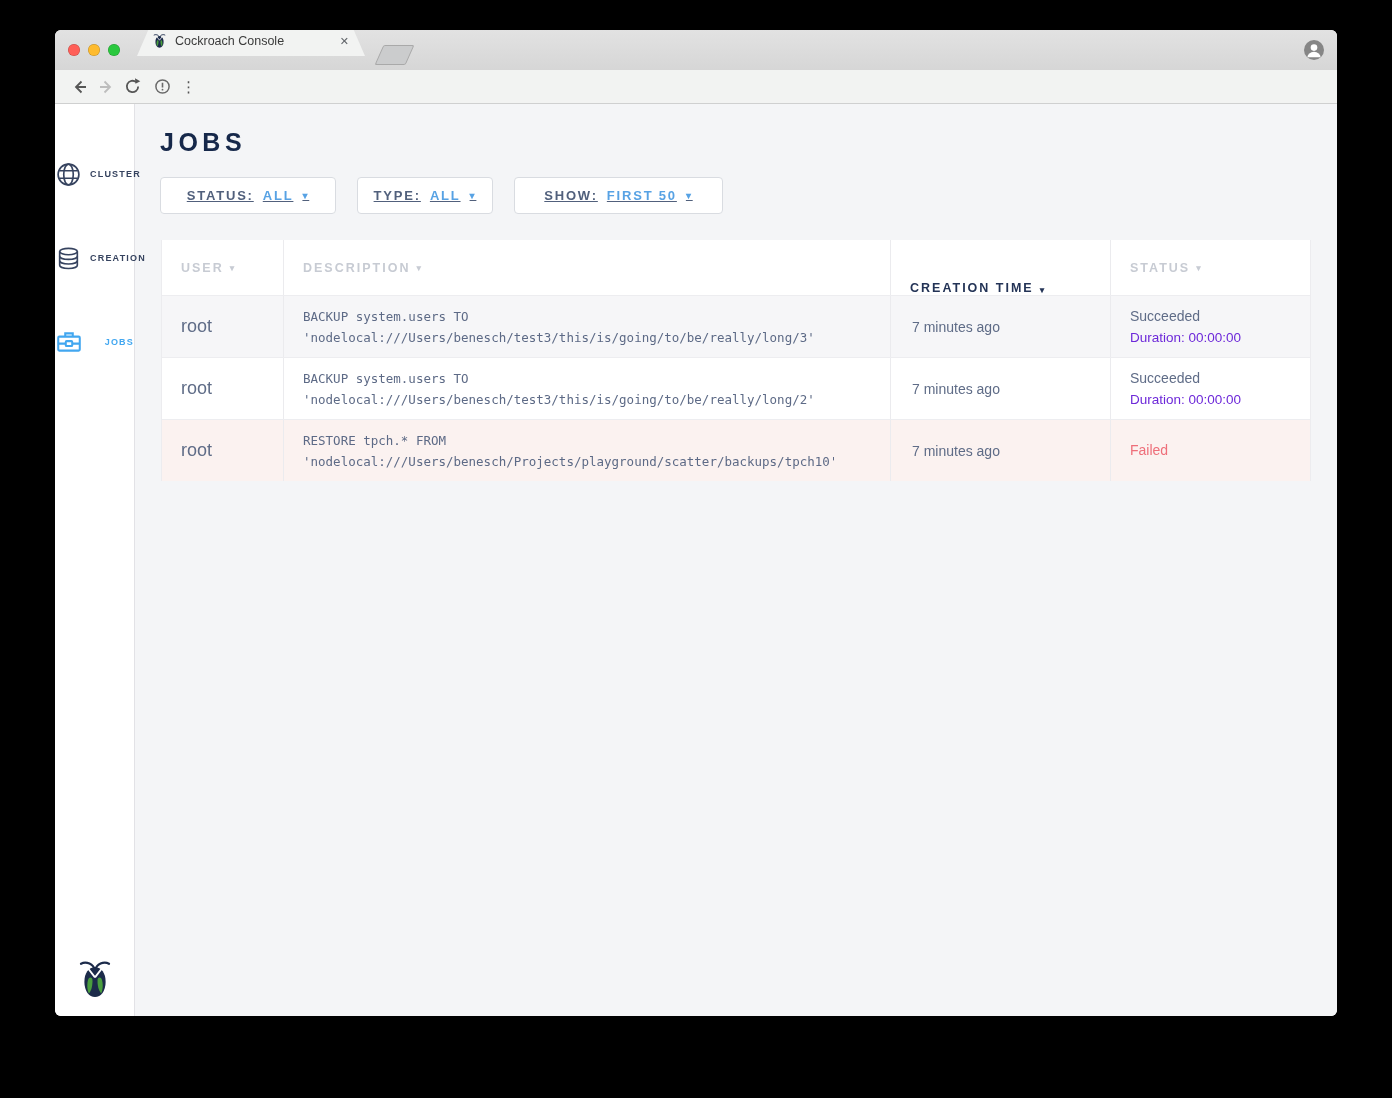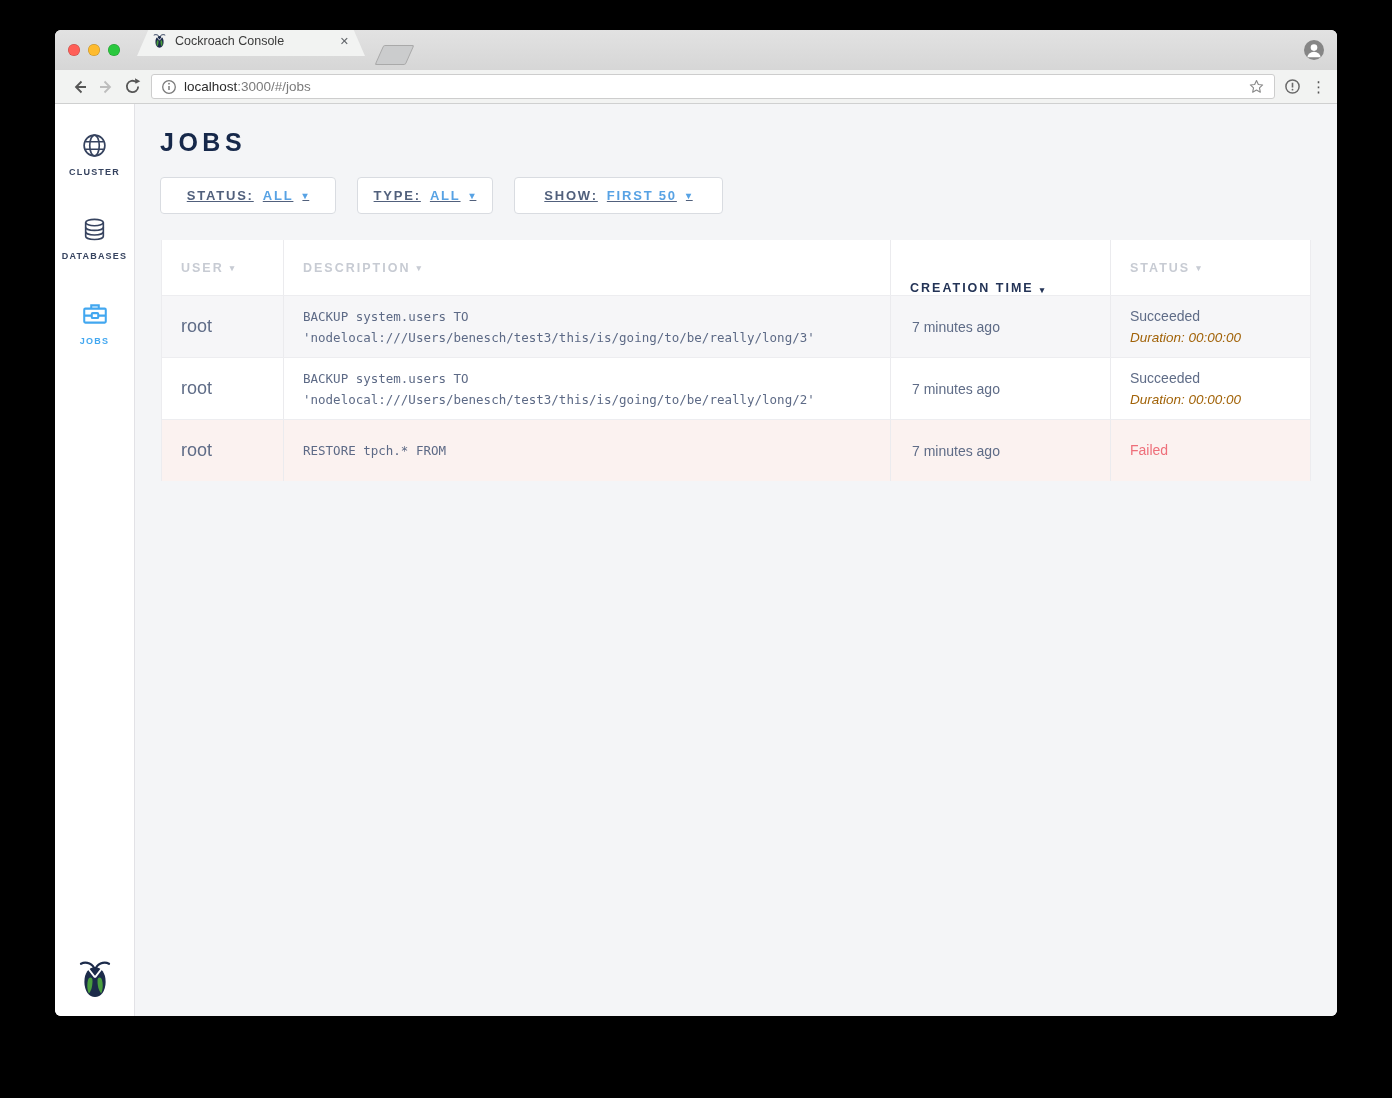--- a/index.html
+++ b/index.html
@@ -47,22 +47,22 @@
   .star { margin-left:auto; line-height:0; }
   .tb-right { display:flex; align-items:center; margin-left:9px; gap:10px; }
   .kebab { font-size:15px; color:#555; letter-spacing:0; width:14px;
            text-align:center; }
 
   
   .content { display:flex; height:912px; }
 
   .sidebar { width:80px; background:#fff; border-right:1px solid #e2e2e6;
              position:relative; padding-top:28px; }
-  .nav-item { height:84px; display:flex; flex-direction:column;
-              align-items:center; justify-content:flex-start; gap:8px; cursor:default; }
+  .nav-item { height:84px; display:flex; flex-direction:row;
+              align-items:center; justify-content:space-between; gap:8px; cursor:default; }
   .nav-label { font-size:9px; font-weight:700; letter-spacing:1.2px;
                color:#36435f; }
   .nav-item.active .nav-label { color:var(--sidebar-active-blue,#42a7f0); }
   .sidebar-logo { position:absolute; bottom:16px; left:50%;
                   transform:translateX(-50%); line-height:0; }
 
   .main { flex:1; background:#f4f5f7; overflow:hidden; }
 
   .page-title { margin:24px 0 0 25px; font-size:25px; line-height:28px;
                 font-weight:700; letter-spacing:4.5px;
@@ -99,21 +99,21 @@
   .cell.user { align-items:center; padding-left:19px; font-size:18px;
                color:var(--text-slate,#5f6c87); }
   .cell.desc { flex-direction:column; justify-content:center; padding-left:19px;
                font-family:"DejaVu Sans Mono", monospace; font-size:12.5px;
                line-height:21px; color:#5d6a86; white-space:nowrap; }
   .cell.time { align-items:center; padding-left:21px; font-size:14px;
                color:var(--text-slate,#5f6c87); }
   .cell.status-cell { flex-direction:column; justify-content:center;
                padding-left:19px; font-size:14px; line-height:21px;
                color:var(--text-slate,#5f6c87); }
-  .duration { font-style:italic; font-size:13.5px; color:#a16207; }
+  .duration { font-size:13.5px; color:#6d28d9; }
   .trow.failed .status { color:var(--failed-red,#ee6f7a); }
 </style>
 </head>
 <body>
 
 <div class="browser">
 
   <div class="titlebar">
     <div class="lights">
       <span class="light red"></span>
@@ -160,35 +160,20 @@
         <line x1="4" y1="10" x2="14" y2="10" stroke="#bdbdbd" stroke-width="1.8"></line>
       </svg>
     </span>
     <span class="navbtn">
       <svg width="19" height="19" viewBox="0 0 20 20">
         <path d="M16 10 A6 6 0 1 1 13.9 5.4" fill="none" stroke="#565656" stroke-width="1.9"></path>
         <polygon points="12.6,1.2 13.2,7.2 18.2,4.6" fill="#565656"></polygon>
       </svg>
     </span>
 
-    <div class="urlbar">
-      <span style="line-height:0;">
-        <svg width="16" height="16" viewBox="0 0 16 16">
-          <circle cx="8" cy="8" r="6.3" fill="none" stroke="#7a7a7a" stroke-width="1.3"></circle>
-          <line x1="8" y1="7" x2="8" y2="11" stroke="#7a7a7a" stroke-width="1.5"></line>
-          <circle cx="8" cy="4.7" r="0.9" fill="#7a7a7a"></circle>
-        </svg>
-      </span>
-      <span class="url-text"><span>localhost</span><span class="url-rest">:3000/#/jobs</span></span>
-      <span class="star">
-        <svg width="17" height="17" viewBox="0 0 24 24">
-          <path d="M12 3.5 l2.6 5.6 6.1 .7 -4.5 4.2 1.2 6 -5.4 -3 -5.4 3 1.2 -6 -4.5 -4.2 6.1 -.7 Z" fill="none" stroke="#8a8a8a" stroke-width="1.6" stroke-linejoin="round"></path>
-        </svg>
-      </span>
-    </div>
 
     <div class="tb-right">
       <span style="line-height:0;">
         <svg width="17" height="17" viewBox="0 0 17 17">
           <circle cx="8.5" cy="8.5" r="6.6" fill="none" stroke="#6b6b6b" stroke-width="1.5"></circle>
           <line x1="8.5" y1="4.8" x2="8.5" y2="9.4" stroke="#6b6b6b" stroke-width="1.6"></line>
           <circle cx="8.5" cy="11.7" r="0.9" fill="#6b6b6b"></circle>
         </svg>
       </span>
       <span class="kebab">⋮</span>
@@ -215,21 +200,21 @@
         <span style="line-height:0;">
           <svg width="27" height="27" viewBox="0 0 26 26">
             <g fill="none" stroke="#36435f" stroke-width="1.6">
               <ellipse cx="13" cy="6.3" rx="8.5" ry="3.1"></ellipse>
               <path d="M4.5 6.3 v13.2 c0 1.75 3.8 3.1 8.5 3.1 s8.5 -1.35 8.5 -3.1 v-13.2"></path>
               <path d="M4.5 10.8 c0 1.75 3.8 3.1 8.5 3.1 s8.5 -1.35 8.5 -3.1"></path>
               <path d="M4.5 15.2 c0 1.75 3.8 3.1 8.5 3.1 s8.5 -1.35 8.5 -3.1"></path>
             </g>
           </svg>
         </span>
-        <span class="nav-label">DATABASES</span>
+        <span class="nav-label">CREATION</span>
       </div>
 
       <div class="nav-item active">
         <span style="line-height:0;">
           <svg width="28" height="28" viewBox="0 0 26 26">
             <g fill="none" stroke="#42a7f0" stroke-width="1.9">
               <rect x="3" y="8" width="20" height="13" rx="1"></rect>
               <path d="M9.5 8 V5 h7 v3"></path>
               <path d="M3 14.5 h7 M16 14.5 h7"></path>
               <rect x="10" y="12.2" width="6" height="4.6" rx="0.8"></rect>
@@ -316,20 +301,21 @@
             <div class="cell status-cell">
               <span class="status">Succeeded</span>
               <span class="duration">Duration: 00:00:00</span>
             </div>
           </div>
 
           <div class="trow failed">
             <div class="cell user">root</div>
             <div class="cell desc">
               <span>RESTORE tpch.* FROM</span>
+              <span>'nodelocal:///Users/benesch/Projects/playground/scatter/backups/tpch10'</span>
             </div>
             <div class="cell time">7 minutes ago</div>
             <div class="cell status-cell">
               <span class="status">Failed</span>
               <span class="duration"></span>
             </div>
           </div>
         </div>
       </div>
 

